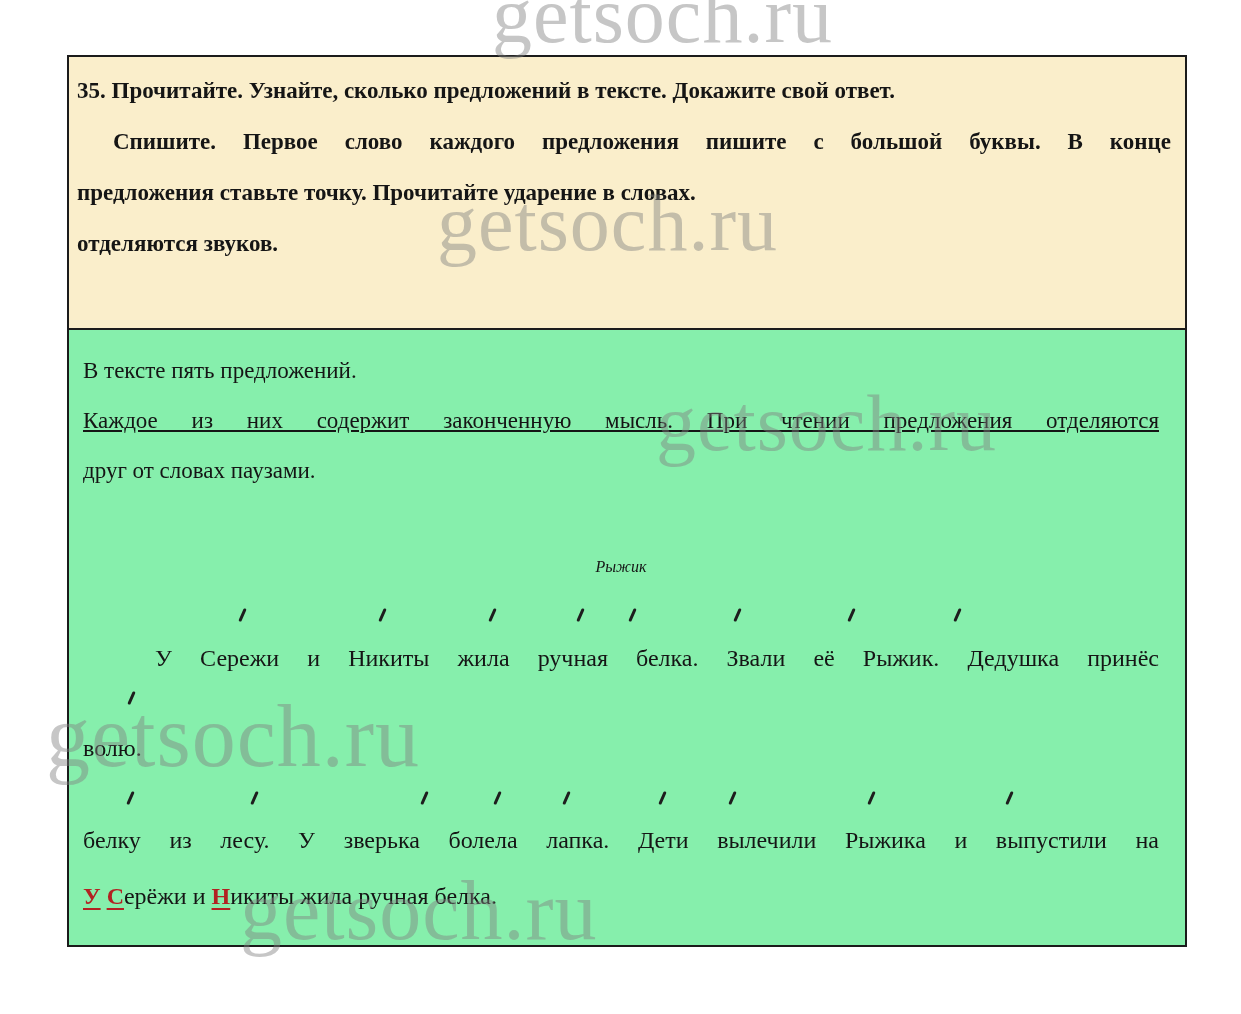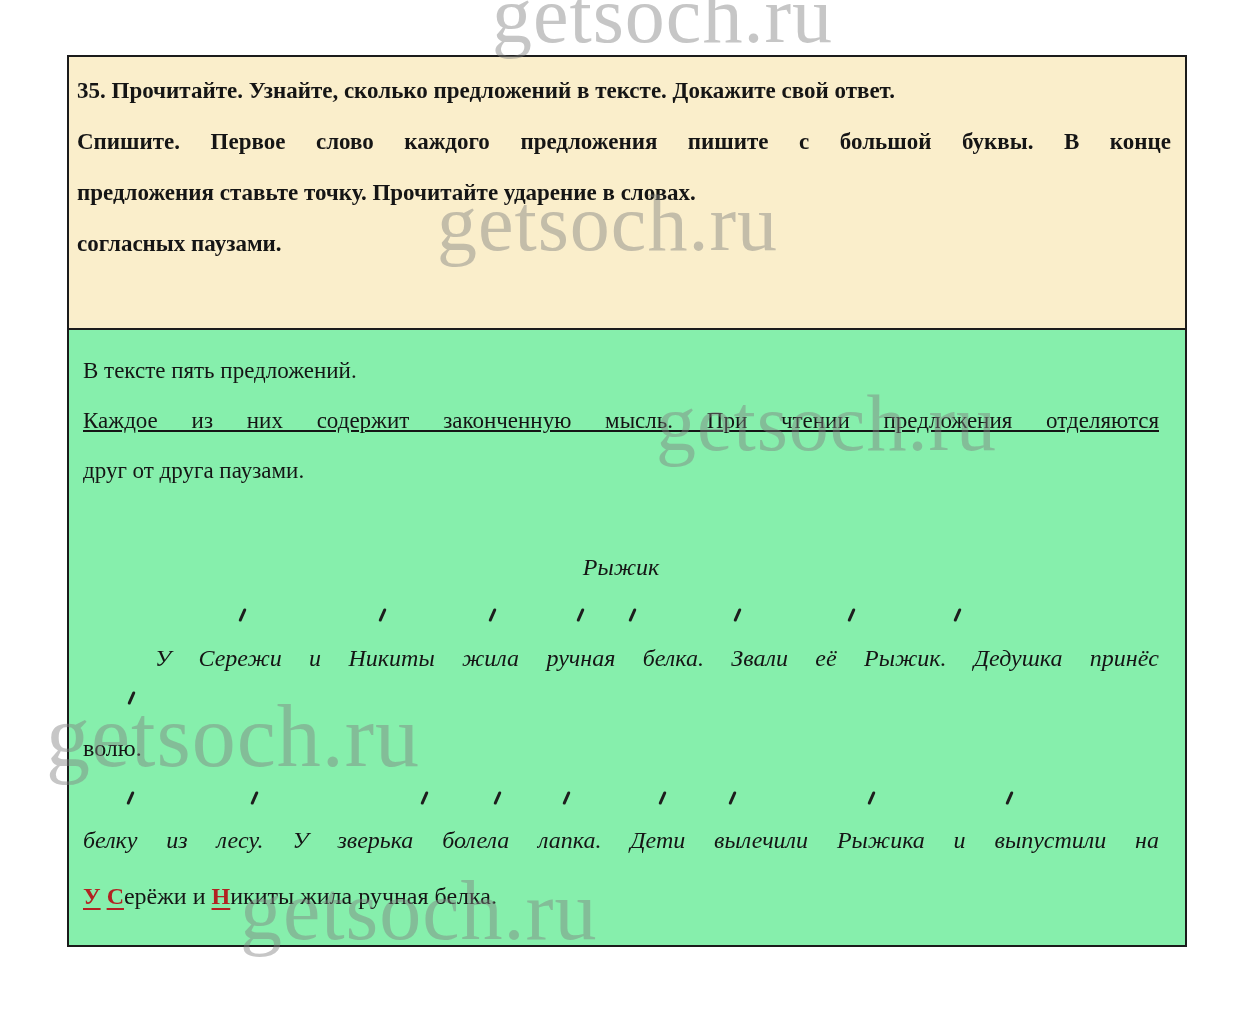--- a/index.html
+++ b/index.html
@@ -36,57 +36,57 @@
   .task-line{
     font-weight:bold;
     font-size:23px;
     line-height:51px;
     white-space:nowrap;
   }
   .task-line.just{
     white-space:normal;
     text-align:justify;
     text-align-last:justify;
+    margin-left:36px;
   }
   .answer-box{
     background:#86efac;
     padding:16px 26px 26px 14px;
     min-height:338px;
   }
   .ans-line{
     font-size:23px;
     line-height:50px;
   }
   .ans-line.just{
     text-align:justify;
     text-align-last:justify;
     text-decoration:underline;
   }
 
   
   .dict-title{
     margin-top:46px;
     line-height:50px;
-    font-size:24px;
+    font-size:16px;
     font-style:italic;
     text-align:center;
   }
   .dict-line{
     position:relative;
     font-size:24px;
     line-height:46px;
   }
   .dict-line .dtext{
     font-size:24px;
     line-height:46px;
   }
   .dict-line .dtext.just{
     text-align:justify;
     text-align-last:justify;
-    font-style:italic;
   }
   .dict-line.l1{padding-top:43px;}
   .dict-line.l1 .dtext{text-indent:72px;}
   .dict-line.l2{padding-top:46px;}
   .dict-line.l3{padding-top:44px;}
   .stress-mark{
     position:absolute;
     width:3px;height:14px;
     background:#1e1e1e;
     border-radius:2px;
@@ -133,28 +133,28 @@
       <div class="wm" style="left: 46px; top: 686px; font-size: 88px;">getsoch.ru</div>
       <div class="wm" style="left: 240px; top: 862px; font-size: 84px;">getsoch.ru</div>
     </div>
 
   <div class="sheet">
 
     <div class="task-box">
       <div class="task-line">35. Прочитайте. Узнайте, сколько предложений в тексте. Докажите свой ответ.</div>
       <div class="task-line just">Спишите. Первое слово каждого предложения пишите с большой буквы. В конце</div>
       <div class="task-line">предложения ставьте точку. Прочитайте ударение в словах.</div>
-      <div class="task-line">согласных паузами.</div>
+      <div class="task-line">отделяются звуков.</div>
     </div>
 
     <div class="answer-box">
 
       <div class="ans-line">В тексте пять предложений.</div>
       <div class="ans-line just">Каждое из них содержит законченную мысль. При чтении предложения отделяются</div>
-      <div class="ans-line">друг от друга паузами.</div>
+      <div class="ans-line">друг от словах паузами.</div>
 
       <div class="dict-title">Рыжик</div>
 
       <div class="dict-line l1">
         <div class="dtext just">У Сережи и Никиты жила ручная белка. Звали её Рыжик. Дедушка принёс</div>
       <span class="stress-mark" style="left: 158px;"></span>
           <span class="stress-mark" style="left: 298px;"></span>
           <span class="stress-mark" style="left: 408px;"></span>
           <span class="stress-mark" style="left: 496px;"></span>
           <span class="stress-mark" style="left: 548px;"></span>

